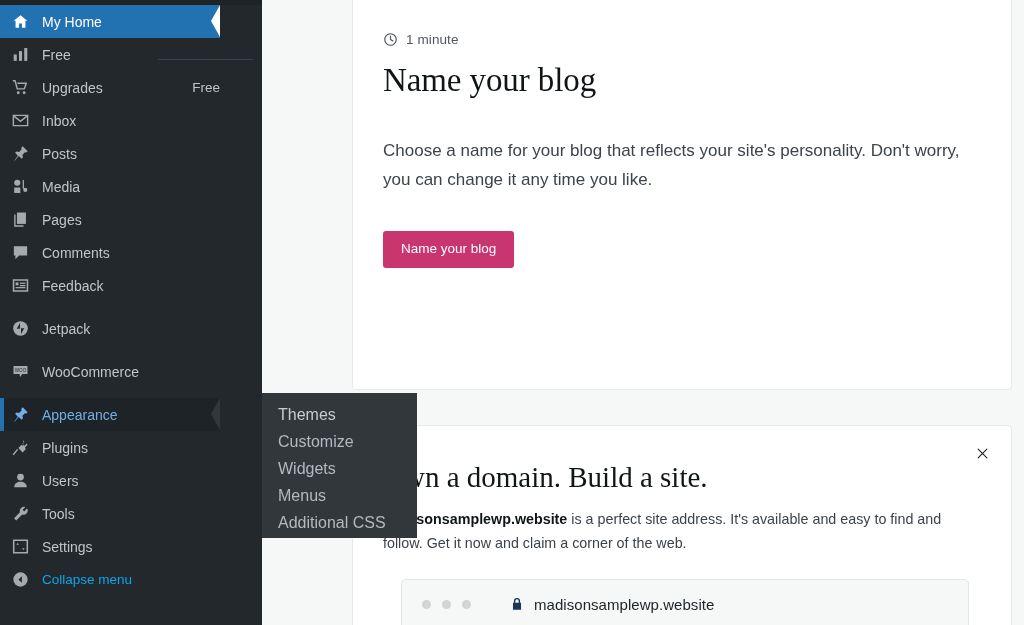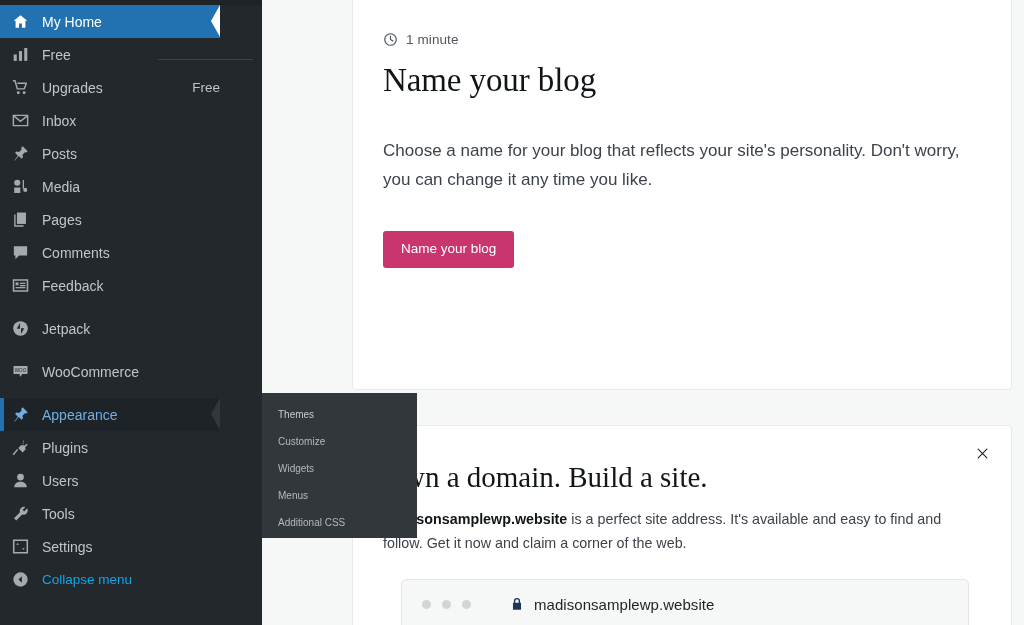--- a/index.html
+++ b/index.html
@@ -172,21 +172,21 @@
     position: absolute; left: 262px; top: 393px;
     width: 155px; height: 145px;
     background: #32373c;
     z-index: 30;
     padding-top: 8px;
   }
   .submenu-item {
     display: block;
     padding: 0 0 0 16px;
     height: 27px; line-height: 27px;
-    font-size: 10px;
+    font-size: 16px;
     color: #b4b9be;
     cursor: pointer;
     white-space: nowrap;
   }
   .submenu-item.first { color: #c7ccd1; }
 </style>
 </head>
 <body>
 
 <div id="root">

